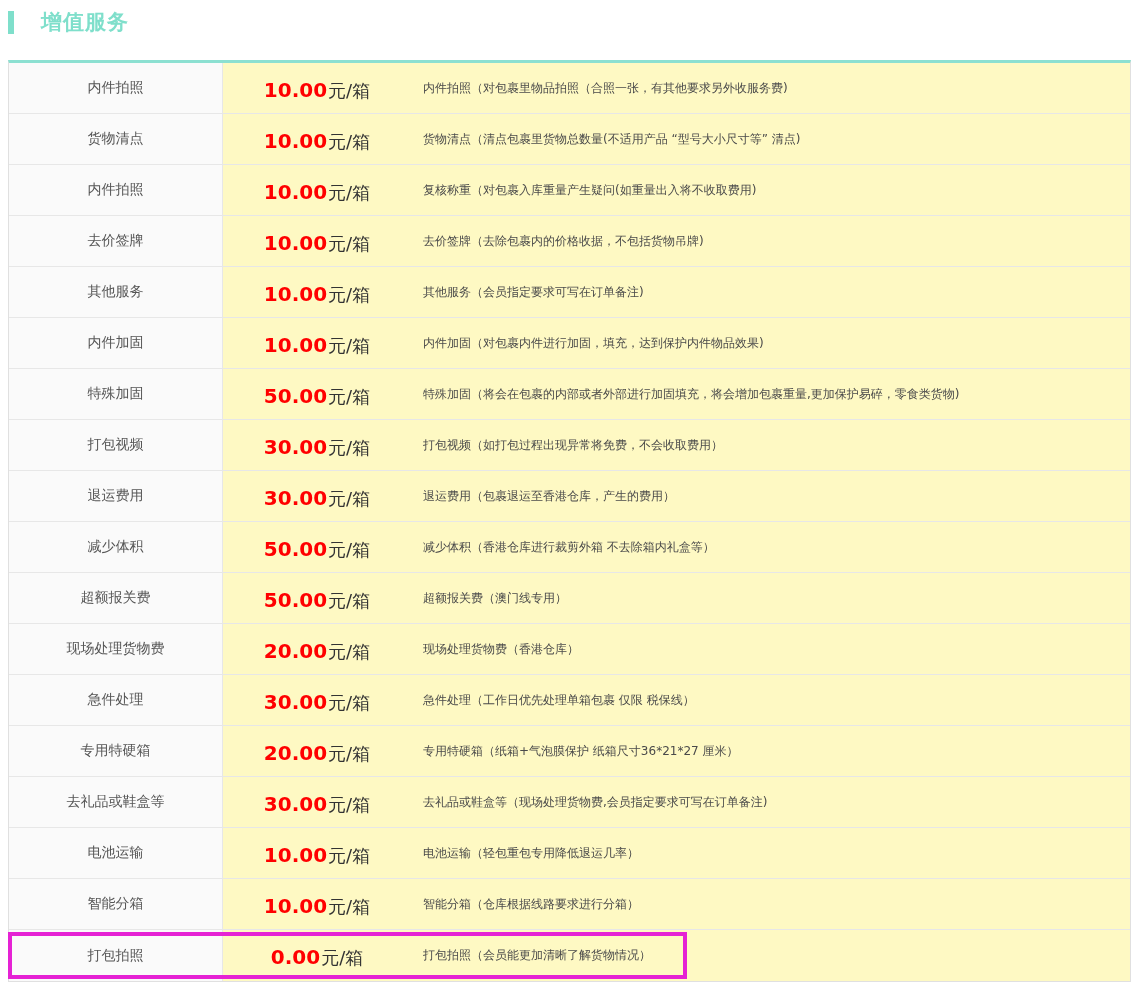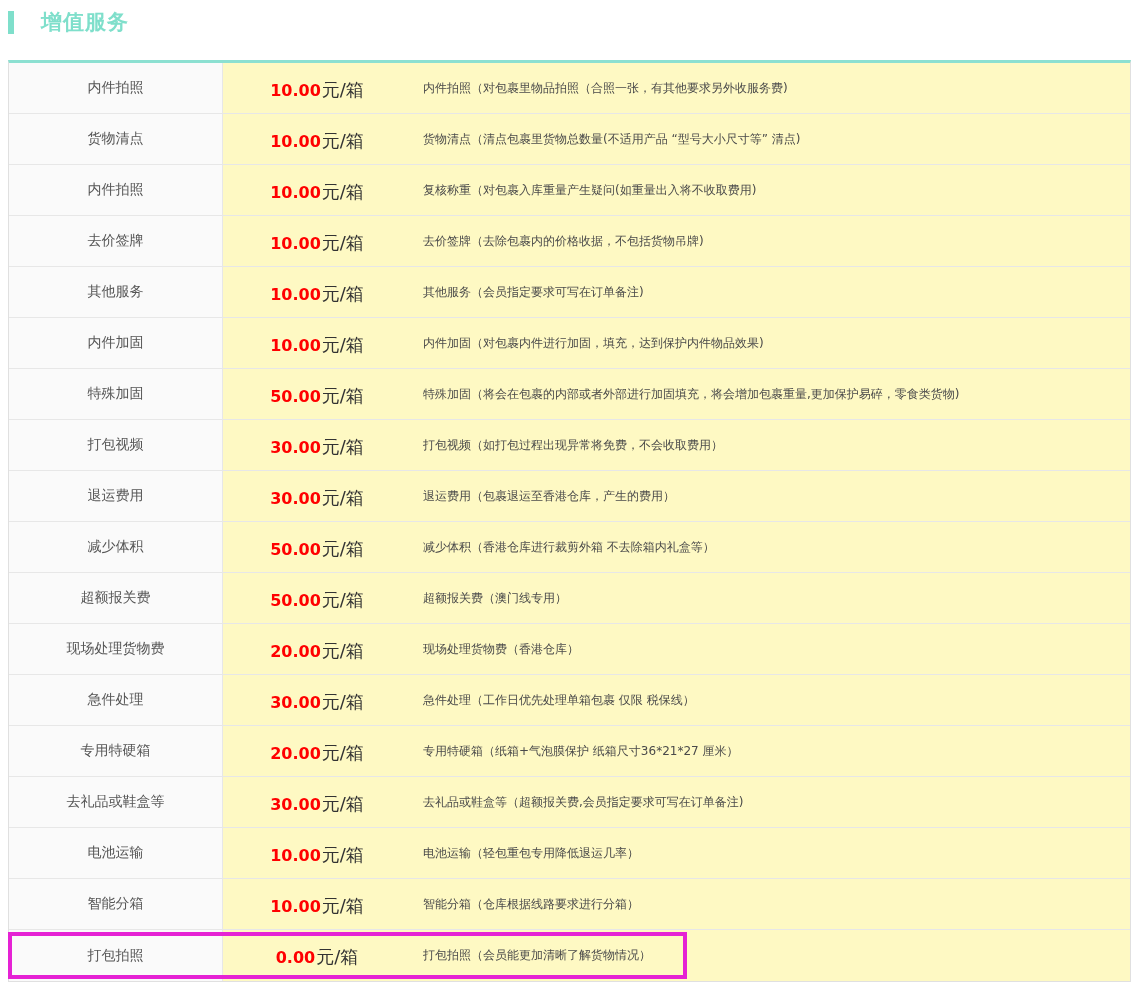--- a/index.html
+++ b/index.html
@@ -54,21 +54,21 @@
     display:flex;align-items:center;justify-content:center;
     font-size:14px;color:#555;
     text-align:center;
   }
   .cell-price{
     width:188px;flex:0 0 188px;
     display:flex;align-items:baseline;justify-content:center;
     padding-top:15px;
   }
   .price-value{
-    color:var(--price);font-weight:bold;font-size:16px;
+    color:var(--price);font-weight:bold;font-size:20px;
   }
   .price-unit{
     color:#333;font-size:18px;margin-left:1px;
   }
   .cell-desc{
     flex:1;
     display:flex;align-items:center;
     padding-left:12px;padding-right:10px;
     font-size:12px;color:#4a4a4a;
     white-space:nowrap;overflow:hidden;
@@ -203,21 +203,21 @@
           <span class="price-unit">元/箱</span>
         </div>
         <div class="cell-desc">专用特硬箱（纸箱+气泡膜保护 纸箱尺寸36*21*27 厘米）</div>
       </div>
       <div class="row">
         <div class="cell-name">去礼品或鞋盒等</div>
         <div class="cell-price">
           <span class="price-value">30.00</span>
           <span class="price-unit">元/箱</span>
         </div>
-        <div class="cell-desc">去礼品或鞋盒等（超额报关费,会员指定要求可写在订单备注)</div>
+        <div class="cell-desc">去礼品或鞋盒等（现场处理货物费,会员指定要求可写在订单备注)</div>
       </div>
       <div class="row">
         <div class="cell-name">电池运输</div>
         <div class="cell-price">
           <span class="price-value">10.00</span>
           <span class="price-unit">元/箱</span>
         </div>
         <div class="cell-desc">电池运输（轻包重包专用降低退运几率）</div>
       </div>
       <div class="row">

